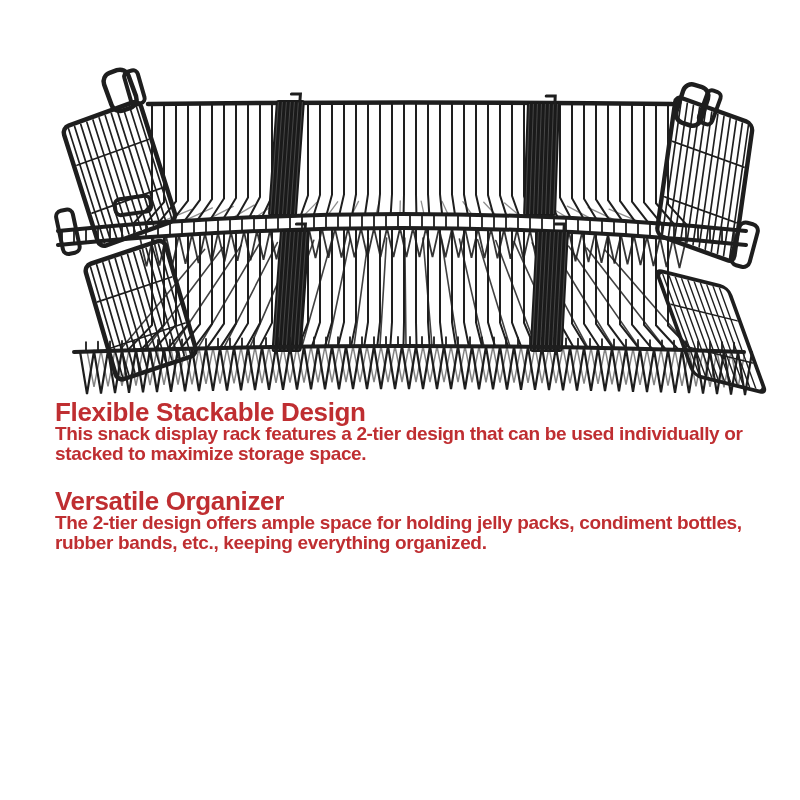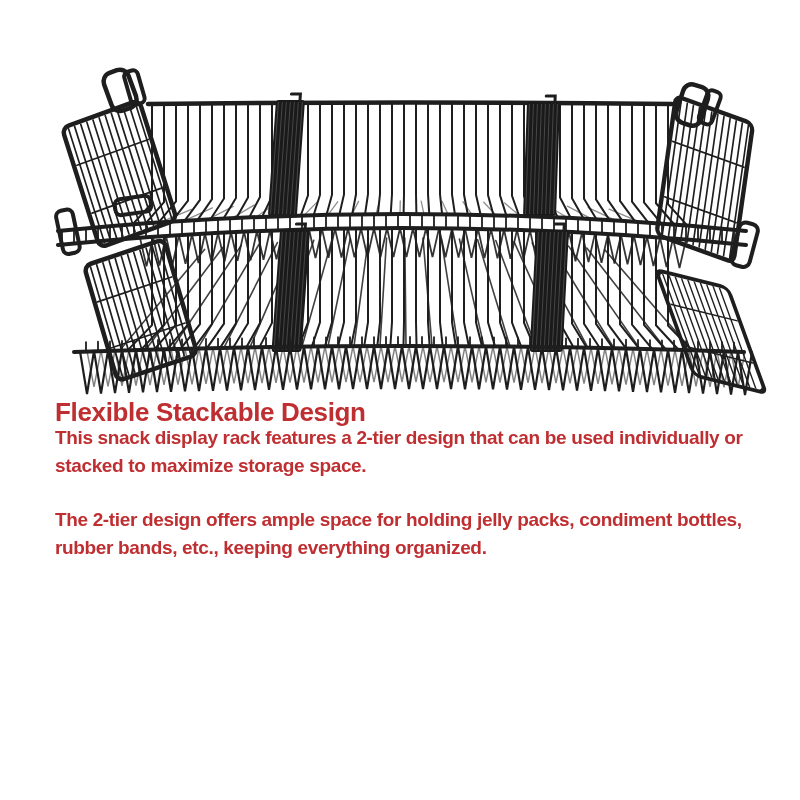--- a/index.html
+++ b/index.html
@@ -11,21 +11,21 @@
   .product svg{display:block;}
   .features{
     position:absolute;top:401px;left:55px;width:745px;
     color:var(--text-red,#bf2e31);
   }
   .feature{margin:0 0 26px 0;}
   .feature-heading{
     font-size:26px;line-height:23px;font-weight:600;letter-spacing:-0.35px;
   }
   .feature-body{
-    font-size:19px;line-height:28px;font-weight:600;letter-spacing:-0.35px;
+    font-size:19px;line-height:20px;font-weight:600;letter-spacing:-0.35px;
     white-space:pre-line;
   }
 </style>
 </head>
 <body>
 
 <div class="product">
   <svg id="rack-svg" width="800" height="400" viewBox="0 0 800 400" xmlns="http://www.w3.org/2000/svg">
       <path d="M148,104 Q410,101 672,104" stroke="#1e1e1e" stroke-width="4.5" fill="none" stroke-linecap="round"></path>
       <path d="M152,103 L152,202.9786709031909 L133.94,222.9786709031909 M164,103 L164,202.13740535424554 L146.78,222.13740535424554 M176,103 L176,201.33751352082206 L159.62,221.33751352082206 M188,103 L188,200.5789954029205 L172.46,220.5789954029205 M200,103 L200,199.86185100054084 L185.3,219.86185100054084 M212,103 L212,199.18608031368308 L198.14,219.18608031368308 M224,103 L224,198.55168334234722 L210.98,218.55168334234722 M236,103 L236,197.95866008653326 L223.82,217.95866008653326 M248,103 L248,197.40701054624122 L236.66,217.40701054624122 M260,103 L260,196.89673472147106 L249.5,216.89673472147106 M272,103 L272,196.42783261222283 L262.34,216.42783261222283 M284,103 L284,196.0003042184965 L275.18,216.0003042184965 M296,103 L296,195.61414954029206 L288.02,215.61414954029206 M308,103 L308,195.26936857760953 L300.86,215.26936857760953 M320,103 L320,194.9659613304489 L313.7,214.9659613304489 M332,103 L332,194.70392779881018 L326.54,214.70392779881018 M344,103 L344,194.48326798269335 L339.38,214.48326798269335 M356,103 L356,194.30398188209844 L352.22,214.30398188209844 M368,103 L368,194.16606949702543 L365.06,214.16606949702543 M380,103 L380,194.0695308274743 L377.9,214.0695308274743 M392,103 L392,194.01436587344512 L390.74,214.01436587344512 M404,103 L404,194.0005746349378 L403.58,214.0005746349378 M416,103 L416,194.0281571119524 L416.42,214.0281571119524 M428,103 L428,194.09711330448891 L429.26,214.09711330448891 M440,103 L440,194.20744321254733 L442.1,214.20744321254733 M452,103 L452,194.35914683612765 L454.94,214.35914683612765 M464,103 L464,194.55222417522987 L467.78,214.55222417522987 M476,103 L476,194.78667522985398 L480.62,214.78667522985398 M488,103 L488,195.0625 L493.46,215.0625 M500,103 L500,195.37969848566792 L506.3,215.37969848566792 M512,103 L512,195.73827068685776 L519.14,215.73827068685776 M524,103 L524,196.1382166035695 L531.98,216.1382166035695 M536,103 L536,196.57953623580315 L544.82,216.57953623580315 M548,103 L548,197.0622295835587 L557.66,217.0622295835587 M560,103 L560,197.58629664683613 L570.5,217.58629664683613 M572,103 L572,198.15173742563547 L583.34,218.15173742563547 M584,103 L584,198.75855191995674 L596.18,218.75855191995674 M596,103 L596,199.40674012979989 L609.02,219.40674012979989 M608,103 L608,200.09630205516495 L621.86,220.09630205516495 M620,103 L620,200.82723769605192 L634.7,220.82723769605192 M632,103 L632,201.5995470524608 L647.54,221.5995470524608 M644,103 L644,202.41323012439156 L660.38,222.41323012439156 M656,103 L656,203.26828691184423 L673.22,223.26828691184423 M668,103 L668,204.16471741481882 L686.06,224.16471741481882 " stroke="#1e1e1e" stroke-width="2" fill="none" stroke-linecap="round"></path>
@@ -102,16 +102,17 @@
 
 <div class="features">
   <div class="feature">
     <div class="feature-heading">Flexible Stackable Design</div>
     <div class="feature-body">This snack display rack features a 2-tier design that can be used individually or
 stacked to maximize storage space.</div>
   </div>
   <div class="feature">
   </div>
   <div class="feature">
+    <div class="feature-heading">Versatile Organizer</div>
     <div class="feature-body">The 2-tier design offers ample space for holding jelly packs, condiment bottles,
 rubber bands, etc., keeping everything organized.</div>
   </div>
 </div>
 
 </body></html>

